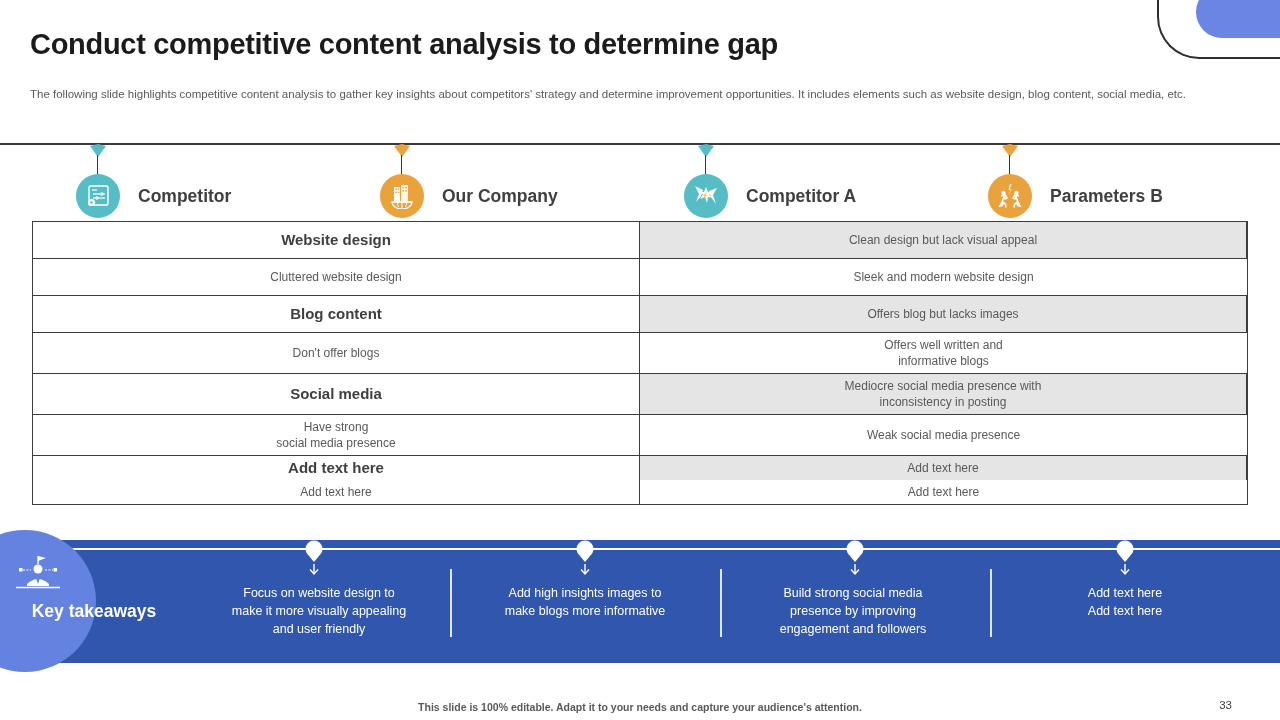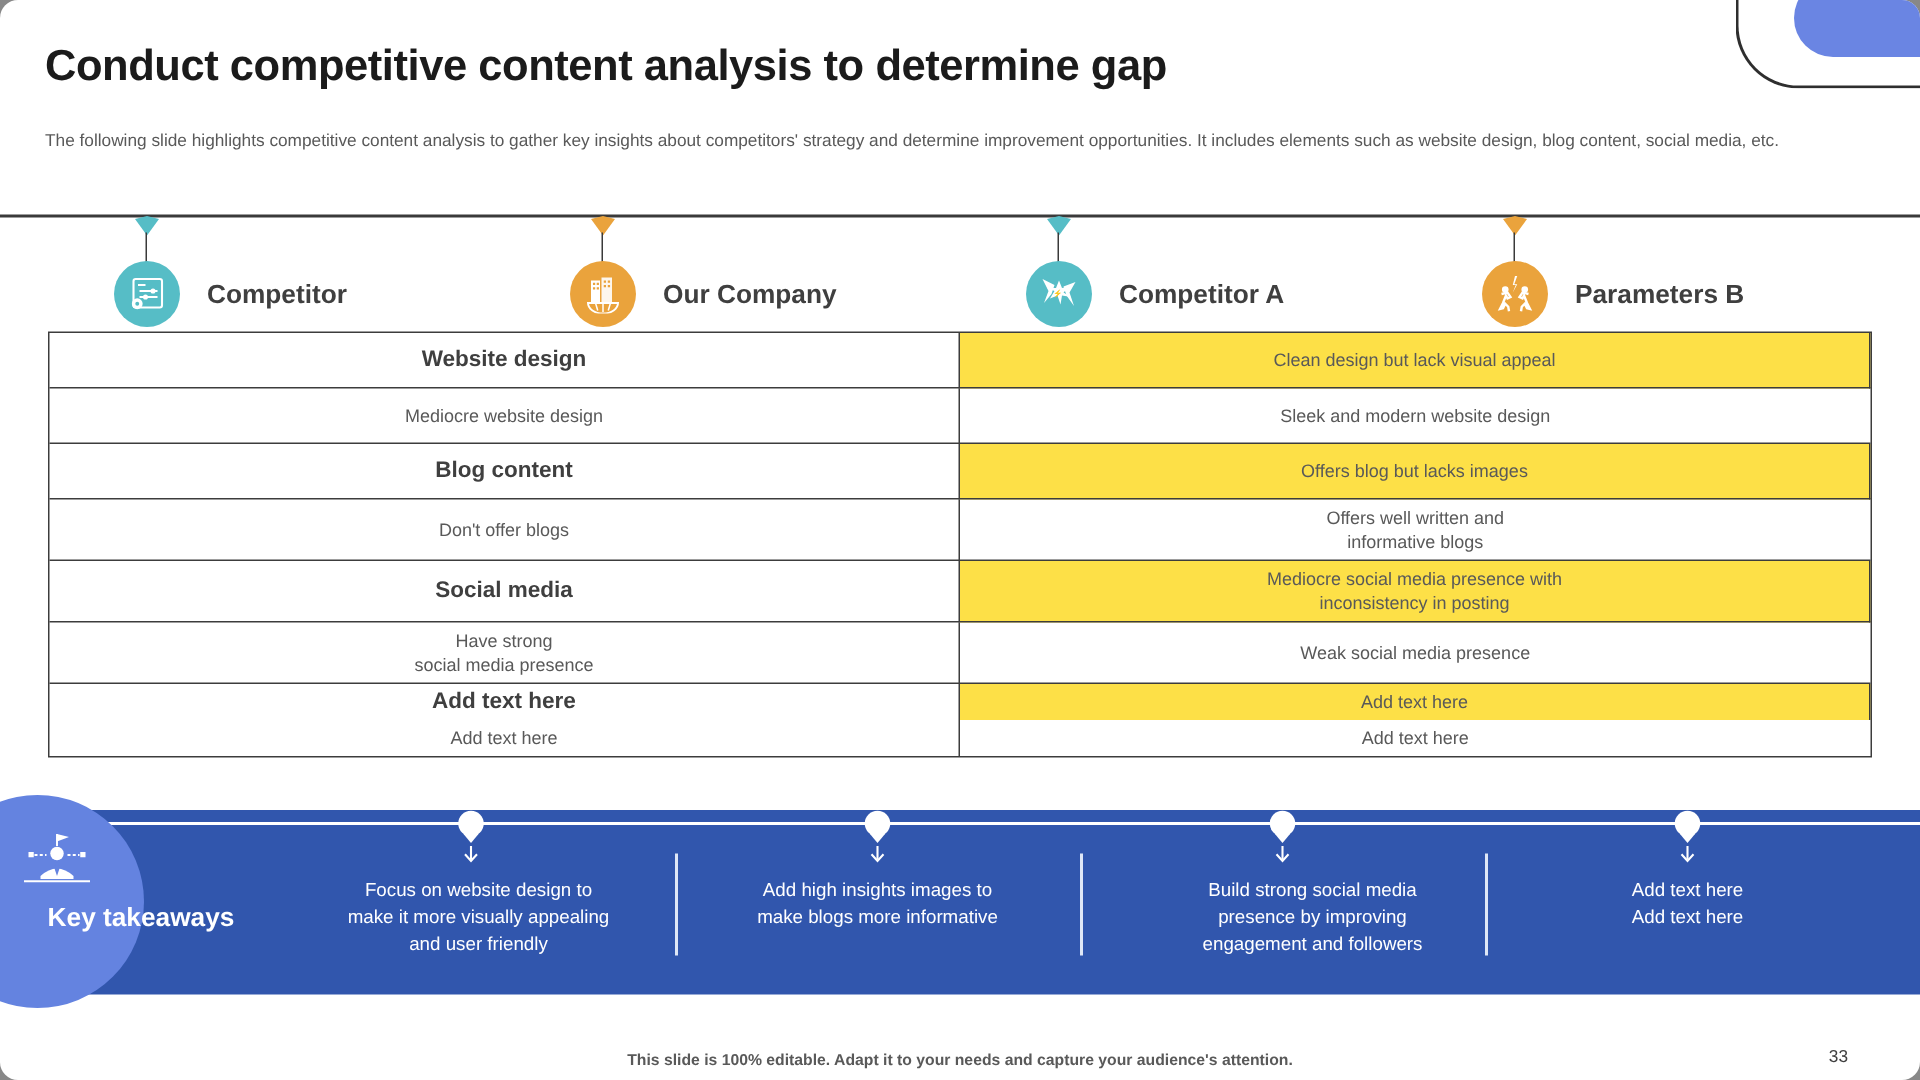--- a/index.html
+++ b/index.html
@@ -1,18 +1,18 @@
 <!DOCTYPE html>
 <html><head>
 <meta charset="utf-8">
 <style>
   html,body{margin:0;padding:0;background:#888;}
   .slide{
     position:relative;width:1280px;height:720px;background:#ffffff;
-    overflow:hidden;font-family:"Liberation Sans",sans-serif;margin:0 auto;border-radius:12px;
+    overflow:hidden;font-family:"Liberation Sans",sans-serif;margin:0 auto;
   }
   
   .corner-line{
     position:absolute;left:1157px;top:-42px;width:220px;height:99px;
     border-left:2px solid #2e2e2e;border-bottom:2px solid #2e2e2e;
     border-bottom-left-radius:42px;
   }
   .corner-pill{
     position:absolute;left:1196px;top:-14px;width:140px;height:52px;
     border-radius:26px;background:#6a85e3;
@@ -50,21 +50,21 @@
     border:1.5px solid #3c3c3c;box-sizing:border-box;
   }
   .cell{
     display:flex;align-items:center;justify-content:center;text-align:center;
     border-right:1.4px solid #3c3c3c;border-bottom:1.4px solid #3c3c3c;
     font-size:12px;color:#595959;padding:4px 22px;white-space:pre-line;line-height:16px;
   }
   .cell:nth-child(4n){border-right:none;}
   .cell:nth-child(n+13){border-bottom:none;}
   .cell.param{font-size:15px;font-weight:700;color:#3f3f3f;}
-  .cell.peach{background:#fde047;}
+  .cell.peach{background:#e5e5e5;}
   
   .band{position:absolute;left:0;top:540px;width:1280px;height:123px;background:#3156ad;}
   .band-line{position:absolute;left:0;top:548px;width:1280px;height:1.5px;background:#ffffff;}
   .band-marker{position:absolute;top:540px;width:22px;height:42px;}
   .band-divider{position:absolute;top:569px;width:1.5px;height:68px;background:#dfe7f7;}
   .takeaway-text{
     position:absolute;top:584px;width:250px;text-align:center;color:#ffffff;
     font-size:12.5px;line-height:18px;white-space:pre-line;
   }
   .kt-circle{
@@ -173,21 +173,21 @@
         <circle cx="20.5" cy="11" r="2.2" fill="#ffffff"></circle>
         <path d="M23,14 l-4,-1 -2,3 2,1 1,-2 2,5 2,4 -2,-0.5 -1.5,-3 -2,2 -0.5,3" fill="none" stroke="#ffffff" stroke-width="1.6"></path>
       </svg>
     </div>
     <div class="col-label">Parameters B</div>
   </div>
 
   <div class="grid-table">
     <div class="cell param">Website design</div>
     <div class="cell peach">Clean design but lack visual appeal</div>
-    <div class="cell">Mediocre website design</div>
+    <div class="cell">Cluttered website design</div>
     <div class="cell">Sleek and modern website design</div>
 
     <div class="cell param">Blog content</div>
     <div class="cell peach">Offers blog but lacks images</div>
     <div class="cell">Don't offer blogs</div>
     <div class="cell">Offers well written and
 informative blogs</div>
 
     <div class="cell param">Social media</div>
     <div class="cell peach">Mediocre social media presence with
@@ -232,21 +232,21 @@
 
   <div class="band-divider" style="left:450px"></div>
   <div class="band-divider" style="left:720px"></div>
   <div class="band-divider" style="left:990px"></div>
 
   <div class="takeaway-text" style="left:194px">Focus on website design to
 make it more visually appealing
 and user friendly</div>
   <div class="takeaway-text" style="left:460px">Add high insights images to
 make blogs more informative</div>
-  <div class="takeaway-text" style="left:750px">Build strong social media
+  <div class="takeaway-text" style="left:728px">Build strong social media
 presence by improving
 engagement and followers</div>
   <div class="takeaway-text" style="left:1000px">Add text here
 Add text here</div>
 
   <div class="kt-circle"></div>
   <svg class="kt-icon" viewBox="0 0 48 48">
     <line x1="24" y1="3" x2="24" y2="11" stroke="#ffffff" stroke-width="1.3"></line>
     <polygon points="24,3 32,5 24,8" fill="#ffffff"></polygon>
     <circle cx="24" cy="16" r="4.5" fill="#ffffff"></circle>

